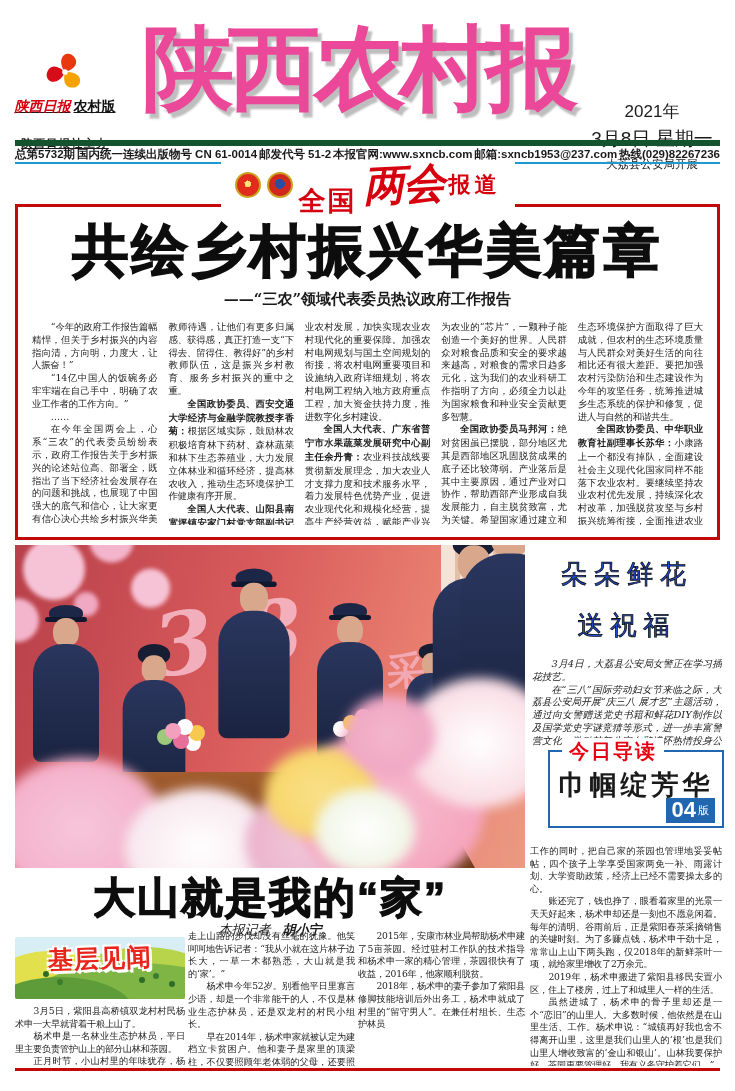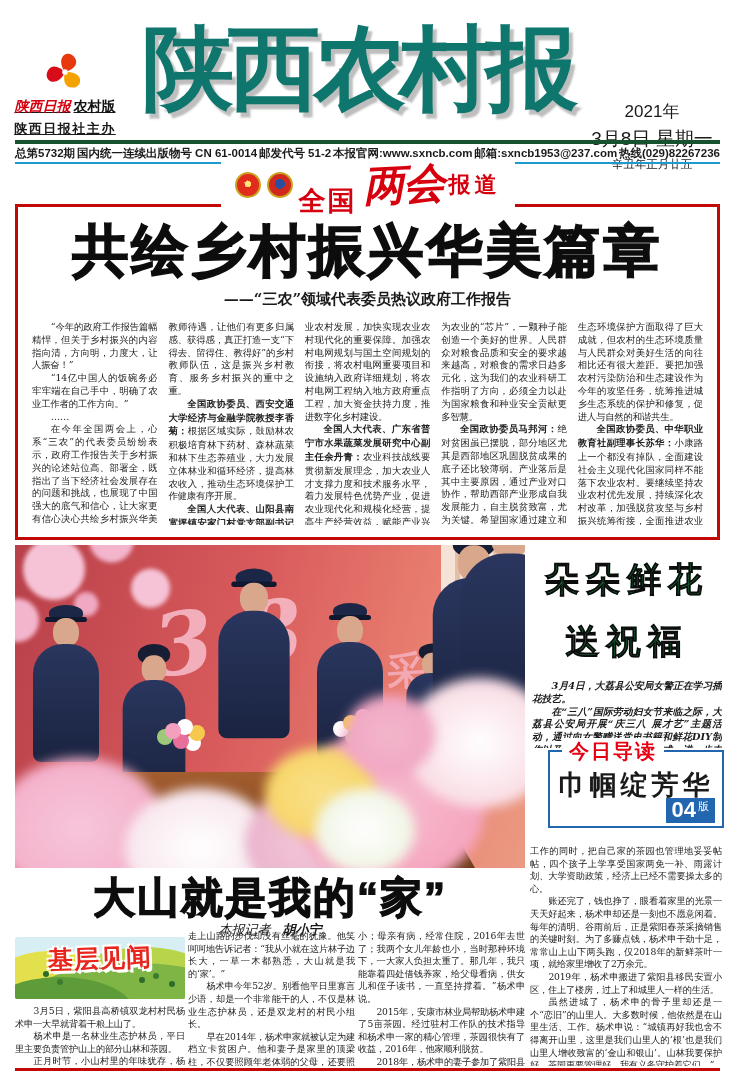--- a/index.html
+++ b/index.html
@@ -6,33 +6,33 @@
   *{box-sizing:border-box;}
   #page{position:relative;width:735px;height:1091px;background:#fff;overflow:hidden;
         font-family:"Liberation Sans",sans-serif;color:#1a1a1a;}
 
   
   .logo-block{position:absolute;left:4px;top:48px;width:122px;text-align:center;text-decoration:underline;}
   .logo-icon{display:block;margin:0 auto 2px;}
   .logo-line1{font-size:14px;white-space:nowrap;}
   .logo-script{color:#d6000f;font-weight:bold;font-style:italic;font-family:"DejaVu Serif",serif;}
   .logo-edition{font-weight:900;color:#111;margin-left:3px;}
-  .logo-line2{font-size:13px;font-weight:700;letter-spacing:1.5px;margin-top:4px;}
+  .logo-line2{font-size:11px;font-weight:700;letter-spacing:1.5px;margin-top:20px;}
   .paper-title{position:absolute;left:128px;top:12px;width:458px;text-align:center;
-        font-size:92px;line-height:112px;font-weight:900;color:#0f766e;letter-spacing:-6px;
+        font-size:92px;line-height:112px;font-weight:900;color:#ec4899;letter-spacing:-6px;
         font-family:"DejaVu Serif",serif;text-shadow:4px 5px 2px rgba(110,110,110,.45);
         white-space:nowrap;}
   .date-block{position:absolute;right:14px;top:52px;width:138px;text-align:center;}
   .d-year{font-size:17px;margin-top:48px;}
   .d-day{font-size:19px;font-weight:400;margin-top:3px;}
   .d-lunar{font-size:11.5px;margin-top:5px;}
 
   
   .info-bar{position:absolute;left:15px;top:140px;width:705px;height:24px;
-        border-top:4px solid #14532d;border-bottom:2px solid #1d9ad0;
+        border-top:6px solid #14532d;border-bottom:2px solid #1d9ad0;
         display:flex;align-items:center;justify-content:space-between;
         font-size:11.5px;font-weight:700;white-space:nowrap;text-align:center;}
 
   
   .badge{position:absolute;left:50%;top:162px;transform:translateX(-50%);z-index:5;
         display:flex;align-items:center;gap:6px;background:#fff;padding:0 14px;height:46px;}
   .emblem{width:26px;height:26px;border-radius:50%;display:inline-block;position:relative;flex:0 0 auto;}
   .national{background:radial-gradient(circle at 50% 45%,#ffd84d 0 20%,#e02b1d 21% 78%,#f6c232 79%);
         border:2px solid #caa31f;}
   .national::after{content:"★";position:absolute;left:0;right:0;top:4px;text-align:center;
@@ -106,36 +106,36 @@
   .b7{left:300px;bottom:-5px;width:100px;height:85px;background:radial-gradient(#ffffff,#e9f0d8);}
   .b8{right:90px;top:150px;width:90px;height:80px;background:radial-gradient(#f3b7cb,#ef9fc0);}
   .bq{position:absolute;width:16px;height:16px;border-radius:50%;z-index:3;}
   .bq1{left:150px;top:178px;background:#f2a0bd;
         box-shadow:12px -4px 0 #fff,24px 2px 0 #f6c84e,8px 10px 0 #e86f9a,20px 12px 0 #fff,-8px 6px 0 #9fc97a;}
   .bq2{left:328px;top:170px;background:#f6c84e;
         box-shadow:12px -6px 0 #f2a0bd,-10px 6px 0 #fff,14px 8px 0 #e86f9a,2px 14px 0 #9fc97a;}
 
   
   .rightcol{position:absolute;left:532px;top:545px;width:190px;height:203px;overflow:hidden;}
-  .f-title{text-align:center;font-size:34px;font-weight:700;letter-spacing:7px;
-        color:#15803d;-webkit-text-stroke:.8px #0d0d0d;}
+  .f-title{text-align:center;font-size:26px;font-weight:400;letter-spacing:7px;
+        color:#1d4ed8;-webkit-text-stroke:.8px #0d0d0d;}
   .f-t1{margin-top:12px;}
   .f-t2{margin-top:16px;}
   .f-body{margin-top:15px;font-size:9.8px;line-height:12.8px;text-align:justify;
-        font-family:"DejaVu Serif",serif;font-style:italic;font-weight:bold;}
+        font-family:"DejaVu Serif",serif;font-style:italic;}
 
   
   .guide-box{position:absolute;left:548px;top:750px;width:176px;height:78px;
         border:2px solid #2166ae;background:#fff;z-index:6;}
   .g-label{position:absolute;top:-14px;left:12px;background:#fff;padding:0 7px;
         color:#e60012;font-size:20px;font-weight:900;letter-spacing:2px;}
   .g-title{text-align:center;margin-top:15px;font-size:27px;font-weight:900;letter-spacing:4px;
         font-family:"DejaVu Serif",serif;white-space:nowrap;}
   .g-page{position:absolute;right:7px;bottom:3px;background:#2166ae;color:#fff;
-        padding:0 6px 1px;display:flex;align-items:flex-start;}
+        padding:0 6px 1px;display:flex;align-items:center;}
   .g-num{font-size:22px;font-weight:900;line-height:24px;}
   .g-ban{font-size:11px;margin-left:2px;line-height:16px;}
 
   
   .ms-head{position:absolute;left:15px;top:870px;width:510px;text-align:center;
         font-size:42px;font-weight:900;letter-spacing:2px;color:#0d0d0d;
         -webkit-text-stroke:1.3px #0d0d0d;white-space:nowrap;}
   .ms-byline{position:absolute;left:15px;top:921px;width:510px;text-align:center;
         font-size:13px;font-family:"DejaVu Serif",serif;font-style:italic;}
   .ms-name{font-weight:bold;margin-left:12px;font-family:"DejaVu Sans",sans-serif;}
@@ -178,21 +178,21 @@
       <span class="logo-script">陕西日报</span><span class="logo-edition">农村版</span>
     </div>
     <div class="logo-line2">陕西日报社主办</div>
   </div>
 
   <div class="paper-title">陕西农村报</div>
 
   <div class="date-block">
     <div class="d-year">2021年</div>
     <div class="d-day">3月8日 星期一</div>
-    <div class="d-lunar">辛丑年正月廿五</div>
+    <div class="d-lunar">大荔县公安局开展</div>
   </div>
 
   <div class="info-bar">
     <span>总第5732期</span>
     <span>国内统一连续出版物号 CN 61-0014</span>
     <span>邮发代号 51-2</span>
     <span>本报官网:www.sxncb.com</span>
     <span>邮箱:sxncb1953@237.com</span>
     <span>热线(029)82267236</span>
   </div>
@@ -327,21 +327,20 @@
         <p class="para">杨术申是一名林业生态护林员，平日里主要负责管护山上的部分山林和茶园。</p>
         <p class="para">正月时节，小山村里的年味犹存，杨术申</p>
       </div>
   </div>
   <div class="ms-col" id="ms2">
       <p class="para ni">走上山路的步伐却没有丝毫的犹豫。他笑呵呵地告诉记者：“我从小就在这片林子边长大，一草一木都熟悉，大山就是我的‘家’。”</p>
       <p class="para">杨术申今年52岁。别看他平日里寡言少语，却是一个非常能干的人，不仅是林业生态护林员，还是双龙村的村民小组长。</p>
       <p class="para">早在2014年，杨术申家就被认定为建档立卡贫困户。他和妻子是家里的顶梁柱，不仅要照顾年老体弱的父母，还要照顾弟弟年幼的儿子。“当时被评为建档立卡贫困户，我感觉很丢人，但是家里确实太困难了。弟弟离婚后外出打工，至今没有任何消息，侄子年龄</p>
     </div>
   <div class="ms-col" id="ms3">
-      <p class="para ni">小；母亲有病，经常住院，2016年去世了；我两个女儿年龄也小，当时那种环境下，一大家人负担太重了。那几年，我只能靠着四处借钱养家，给父母看病，供女儿和侄子读书，一直坚持撑着。”杨术申说。</p>
       <p class="para">2015年，安康市林业局帮助杨术申建了5亩茶园。经过驻村工作队的技术指导和杨术申一家的精心管理，茶园很快有了收益，2016年，他家顺利脱贫。</p>
       <p class="para">2018年，杨术申的妻子参加了紫阳县修脚技能培训后外出务工，杨术申就成了村里的“留守男人”。在兼任村组长、生态护林员</p>
     </div>
   <div class="ms-col" id="ms4">
       <p class="para ni">工作的同时，把自己家的茶园也管理地妥妥帖帖，四个孩子上学享受国家两免一补、雨露计划、大学资助政策，经济上已经不需要操太多的心。</p>
       <p class="para">账还完了，钱也挣了，眼看着家里的光景一天天好起来，杨术申却还是一刻也不愿意闲着。每年的清明、谷雨前后，正是紫阳春茶采摘销售的关键时刻。为了多赚点钱，杨术申干劲十足，常常山上山下两头跑，仅2018年的新鲜茶叶一项，就给家里增收了2万余元。</p>
       <p class="para">2019年，杨术申搬进了紫阳县移民安置小区，住上了楼房，过上了和城里人一样的生活。</p>
       <p class="para">虽然进城了，杨术申的骨子里却还是一个“恋旧”的山里人。大多数时候，他依然是在山里生活、工作。杨术申说：“城镇再好我也舍不得离开山里，这里是我们山里人的‘根’也是我们山里人增收致富的‘金山和银山’。山林我要保护好，茶园更要管理好，我有义务守护着它们。”</p>
     </div>
 

